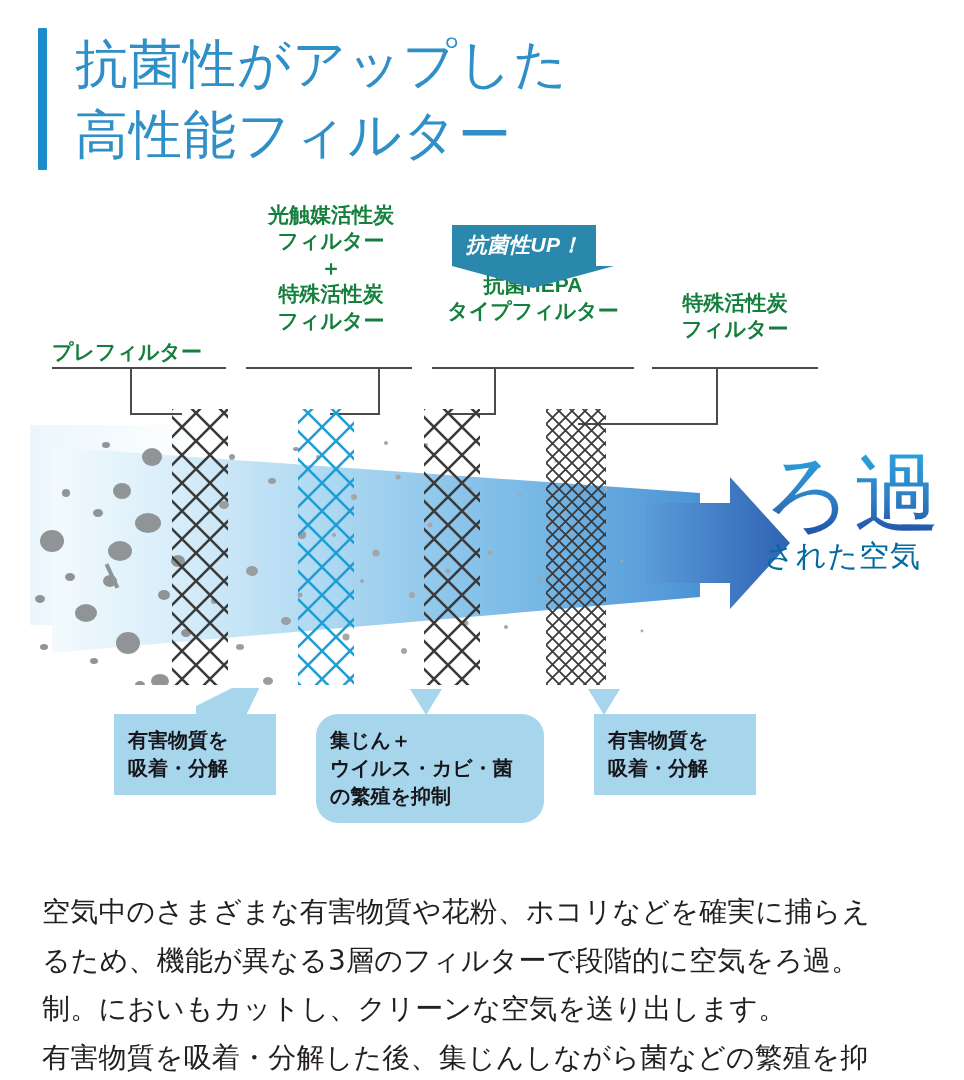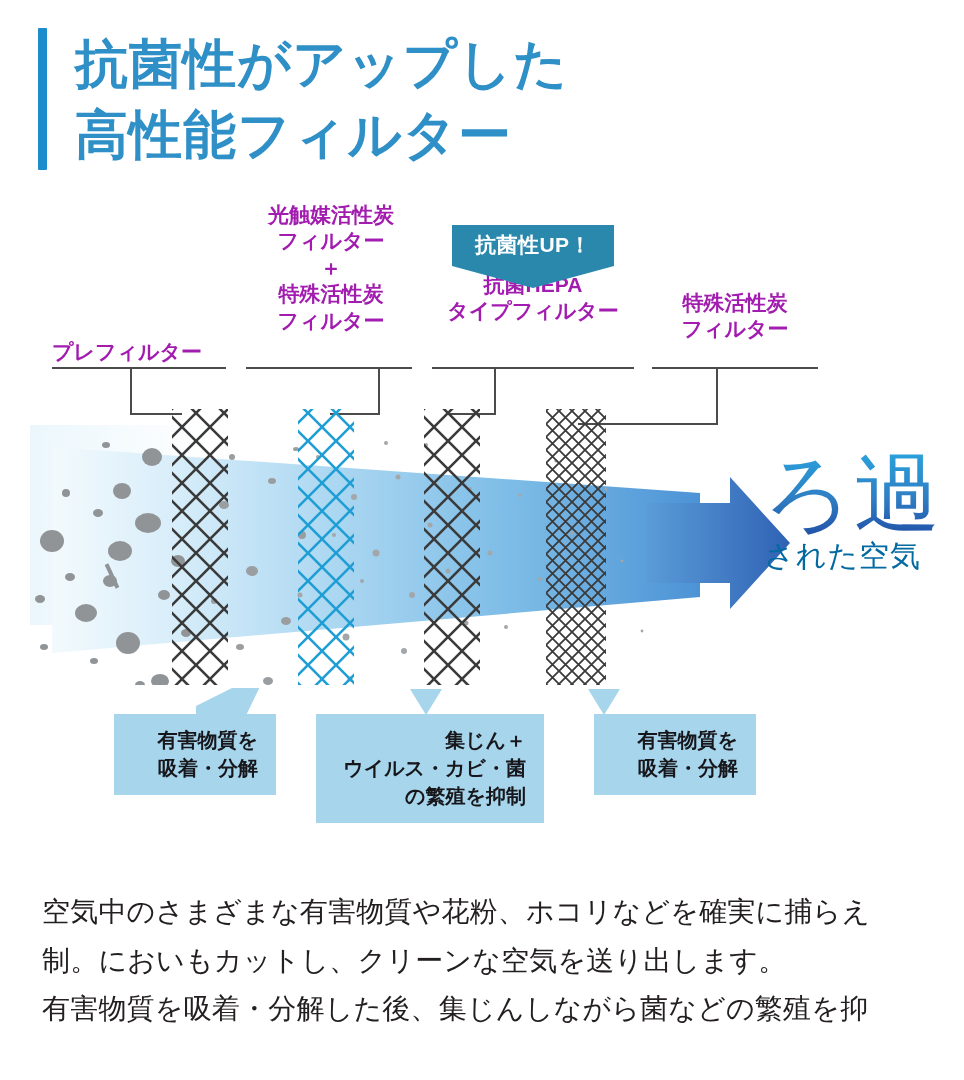--- a/index.html
+++ b/index.html
@@ -7,48 +7,48 @@
     width:964px;height:1080px;background:#ffffff;
     font-family:"Liberation Sans","DejaVu Sans",sans-serif;
     overflow:hidden;position:relative;
   }
   .stage{position:relative;width:964px;height:1080px;}
 
   
   .title-wrap{position:absolute;left:38px;top:28px;display:flex;align-items:flex-start;}
   .title-bar{width:9px;height:142px;background:#1d8ccd;border-radius:1px;flex:0 0 auto;}
   .title-text{margin-left:28px;color:#2f8fc7;font-family:"DejaVu Serif","Liberation Serif",serif;
-    font-size:53px;line-height:1.34;font-weight:700;letter-spacing:1px;white-space:pre;}
+    font-size:53px;line-height:1.34;font-weight:400;letter-spacing:1px;white-space:pre;}
 
   
   .diagram{position:absolute;left:0;top:195px;width:964px;height:640px;}
 
   
-  .flabel{position:absolute;text-align:center;color:#a21caf;
+  .flabel{position:absolute;text-align:center;color:#15803d;
     font-size:21px;font-weight:bold;line-height:1.26;white-space:pre;}
 
   
   .ubar{position:absolute;height:2px;background:#4b4b4b;}
   .vseg{position:absolute;width:2px;background:#4b4b4b;}
   .hseg{position:absolute;height:2px;background:#4b4b4b;}
 
   
-  .badge{position:absolute;left:452px;top:30px;width:162px;}
+  .badge{position:absolute;left:452px;top:30px;width:144px;font-style:italic;}
   .badge-body{background:#2b88ad;color:#ffffff;font-size:21px;font-weight:bold;
     text-align:center;padding:6px 0 7px 0;letter-spacing:0.5px;}
   .badge-tip{width:0;height:0;margin:0 auto;
     border-left:81px solid transparent;border-right:81px solid transparent;
     border-top:22px solid #2b88ad;}
 
   
   .scene{position:absolute;left:0;top:190px;width:964px;height:300px;}
 
   .callouts{position:absolute;left:0;top:495px;width:964px;height:130px;}
   .callout{position:absolute;background:#a6d5ec;color:#17171b;
-    font-size:20px;font-weight:bold;line-height:1.4;text-align:right;
+    font-size:20px;font-weight:bold;line-height:1.4;text-align:left;
     padding:12px 18px 13px 14px;box-sizing:border-box;white-space:pre;}
   .ptr{position:absolute;width:0;height:0;
     border-left:16px solid transparent;border-right:16px solid transparent;
     border-bottom:26px solid #a6d5ec;}
 
   
   .rofilter{position:absolute;left:764px;top:255px;width:230px;}
   .ro-big{font-family:"DejaVu Serif","Liberation Serif",serif;font-size:86px;line-height:1;
     background:linear-gradient(180deg,#2aa3dd 0%,#2f7fc4 55%,#2152a8 100%);
     -webkit-background-clip:text;background-clip:text;color:transparent;
@@ -226,30 +226,31 @@
 
     <div class="callouts">
       <svg width="964" height="40" style="position:absolute;left:0;top:-2px;">
         <path d="M196 40 L196 18 L268 -18 L240 40 Z" fill="#a6d5ec"></path>
       </svg>
 
       <div class="callout" style="left:114px;top:24px;width:162px;">有害物質を
 吸着・分解</div>
 
       <div class="ptr" style="left:410px;top:-1px;transform:rotate(180deg);"></div>
-      <div class="callout" style="left:316px;top:24px;width:228px;">集じん＋
+      <div class="callout" style="left:316px;top:24px;width:228px;border-radius:22px;">集じん＋
 ウイルス・カビ・菌
 の繁殖を抑制</div>
 
       <div class="ptr" style="left:588px;top:-1px;transform:rotate(180deg);"></div>
       <div class="callout" style="left:594px;top:24px;width:162px;">有害物質を
 吸着・分解</div>
     </div>
 
   </div>
 
   <div class="para">
     <span>空気中のさまざまな有害物質や花粉、ホコリなどを確実に捕らえ</span>
+    <span>るため、機能が異なる3層のフィルターで段階的に空気をろ過。</span>
     <span>制。においもカットし、クリーンな空気を送り出します。</span>
     <span>有害物質を吸着・分解した後、集じんしながら菌などの繁殖を抑</span>
   </div>
 
 </div>
 
 </body></html>

